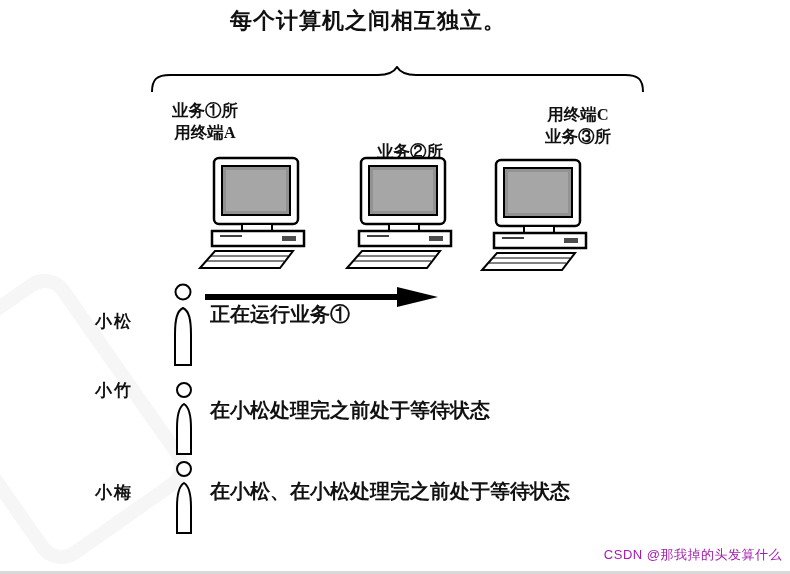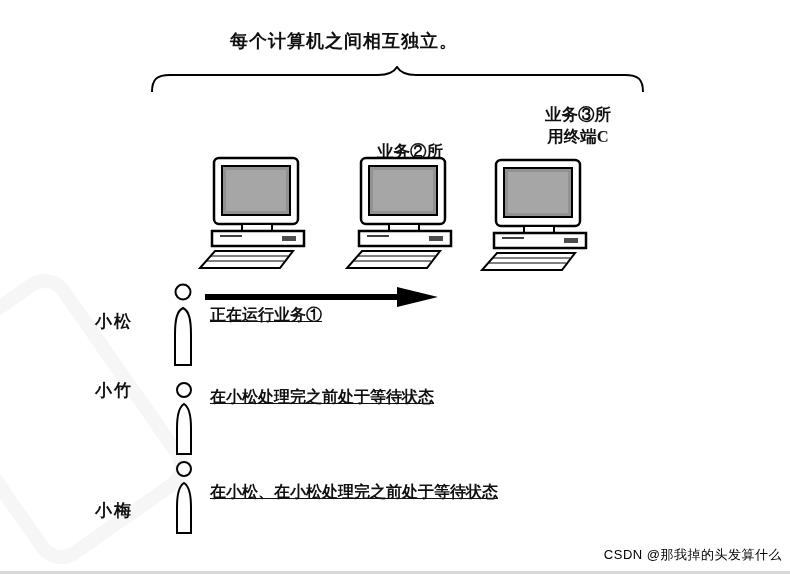--- a/index.html
+++ b/index.html
@@ -5,22 +5,22 @@
   html,body{margin:0;padding:0;background:#fff;}
   .canvas{
     position:relative;
     width:790px;height:574px;
     background:#fff;
     overflow:hidden;
     font-family:"Liberation Serif","DejaVu Serif",serif;
     color:#111;
   }
   .caption{
-    position:absolute;left:230px;top:28px;
-    font-size:18px;font-weight:bold;line-height:26px;
+    position:absolute;left:230px;top:8px;
+    font-size:22px;font-weight:bold;line-height:26px;
     letter-spacing:1px;white-space:nowrap;
   }
   .brace{position:absolute;left:150px;top:66px;}
   .terminal-label{
     position:absolute;width:130px;
     text-align:center;font-size:16.5px;font-weight:bold;line-height:22px;
     white-space:nowrap;
   }
   .tl-a{left:140px;top:100px;}
   .tl-b{left:345px;top:100px;margin-top:41px;}
@@ -31,30 +31,30 @@
   .pc-c{left:480px;top:158px;}
   .arrow{position:absolute;left:205px;top:286px;}
   .person{position:absolute;}
   .p1{left:168px;top:283px;}
   .p2{left:170px;top:382px;}
   .p3{left:170px;top:461px;}
   .person-name{
     position:absolute;left:95px;
     font-size:17px;font-weight:bold;letter-spacing:2px;
   }
-  .n1{top:310px;} .n2{top:379px;} .n3{top:499px;text-align:center;}
+  .n1{top:310px;} .n2{top:379px;} .n3{top:481px;text-align:center;}
   .person-text{
     position:absolute;left:210px;
-    font-size:16px;font-weight:bold;line-height:25px;white-space:nowrap;text-decoration:underline;
+    font-size:20px;font-weight:bold;line-height:25px;white-space:nowrap;
   }
-  .t1{top:302px;} .t2{top:384px;} .t3{top:479px;}
+  .t1{top:302px;} .t2{top:398px;} .t3{top:479px;}
   .csdn{
     position:absolute;right:8px;top:546px;
     font-family:"Liberation Sans","DejaVu Sans",sans-serif;
-    font-size:13px;color:#000000;letter-spacing:.5px;margin-left:29px;
+    font-size:13px;color:#a21caf;letter-spacing:.5px;margin-left:29px;
   }
   .bottom-line{
     position:absolute;left:0;bottom:0;width:100%;height:3px;
     background:#d9d9d9;
   }
   .stamp{
     position:absolute;left:-36px;top:290px;width:150px;height:230px;
     border:14px solid #bdbdbd;border-radius:30px;
     transform:rotate(-35deg);
     opacity:.14;
@@ -69,27 +69,31 @@
   <div class="stamp"></div>
 
   <div class="caption">
     <div>每个计算机之间相互独立。</div>
   </div>
 
   <svg class="brace" width="495" height="28" viewBox="0 0 495 28">
     <path d="M2,26 C2,13 7,9 20,9 L228,9 C239,9 244,6 247,1 C250,6 255,9 266,9 L475,9 C488,9 493,13 493,26" fill="none" stroke="#000" stroke-width="2"></path>
   </svg>
 
+  <div class="terminal-label tl-a">
+    <div>业务①所</div>
+    <div>用终端A</div>
+  </div>
   <div class="terminal-label tl-b">
     <div>业务②所</div>
     <div>用终端B</div>
   </div>
   <div class="terminal-label tl-c">
+    <div>用终端C</div>
     <div>业务③所</div>
-    <div>用终端C</div>
   </div>
 
   <div class="computer pc-a">
     <svg width="115" height="118" viewBox="0 0 115 118">
       <rect x="16" y="2" width="84" height="66" rx="5" fill="#fff" stroke="#000" stroke-width="2.5"></rect>
       <rect x="24" y="10" width="68" height="49" fill="#929292" stroke="#000" stroke-width="2"></rect>
       <rect x="28" y="14" width="60" height="41" fill="#a6a6a6"></rect>
       <rect x="44" y="68" width="30" height="7" fill="#fff" stroke="#000" stroke-width="2"></rect>
       <rect x="14" y="75" width="92" height="15" fill="#fff" stroke="#000" stroke-width="2.5"></rect>
       <rect x="84" y="80" width="14" height="5" fill="#4c4c4c"></rect>

